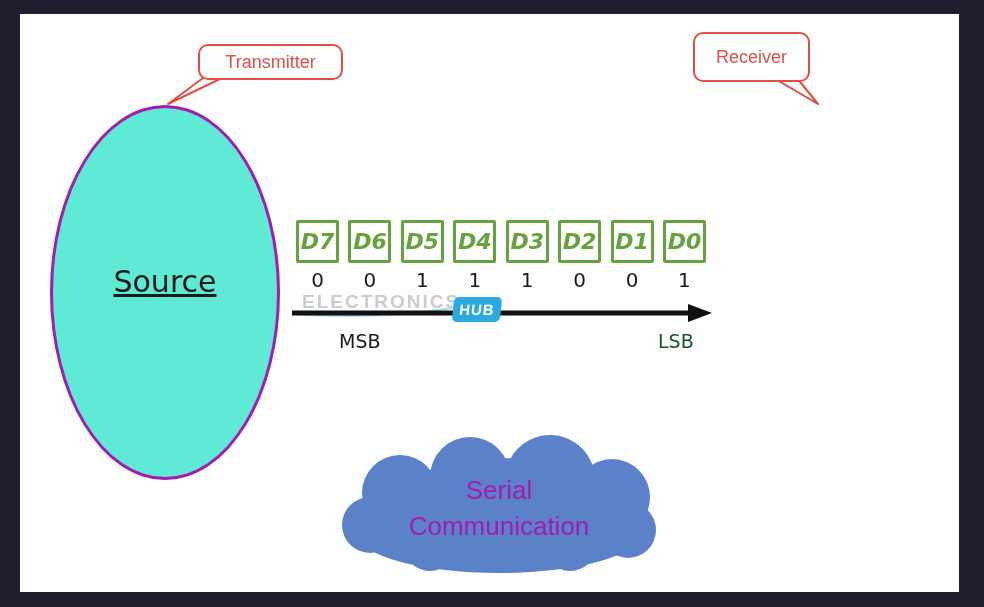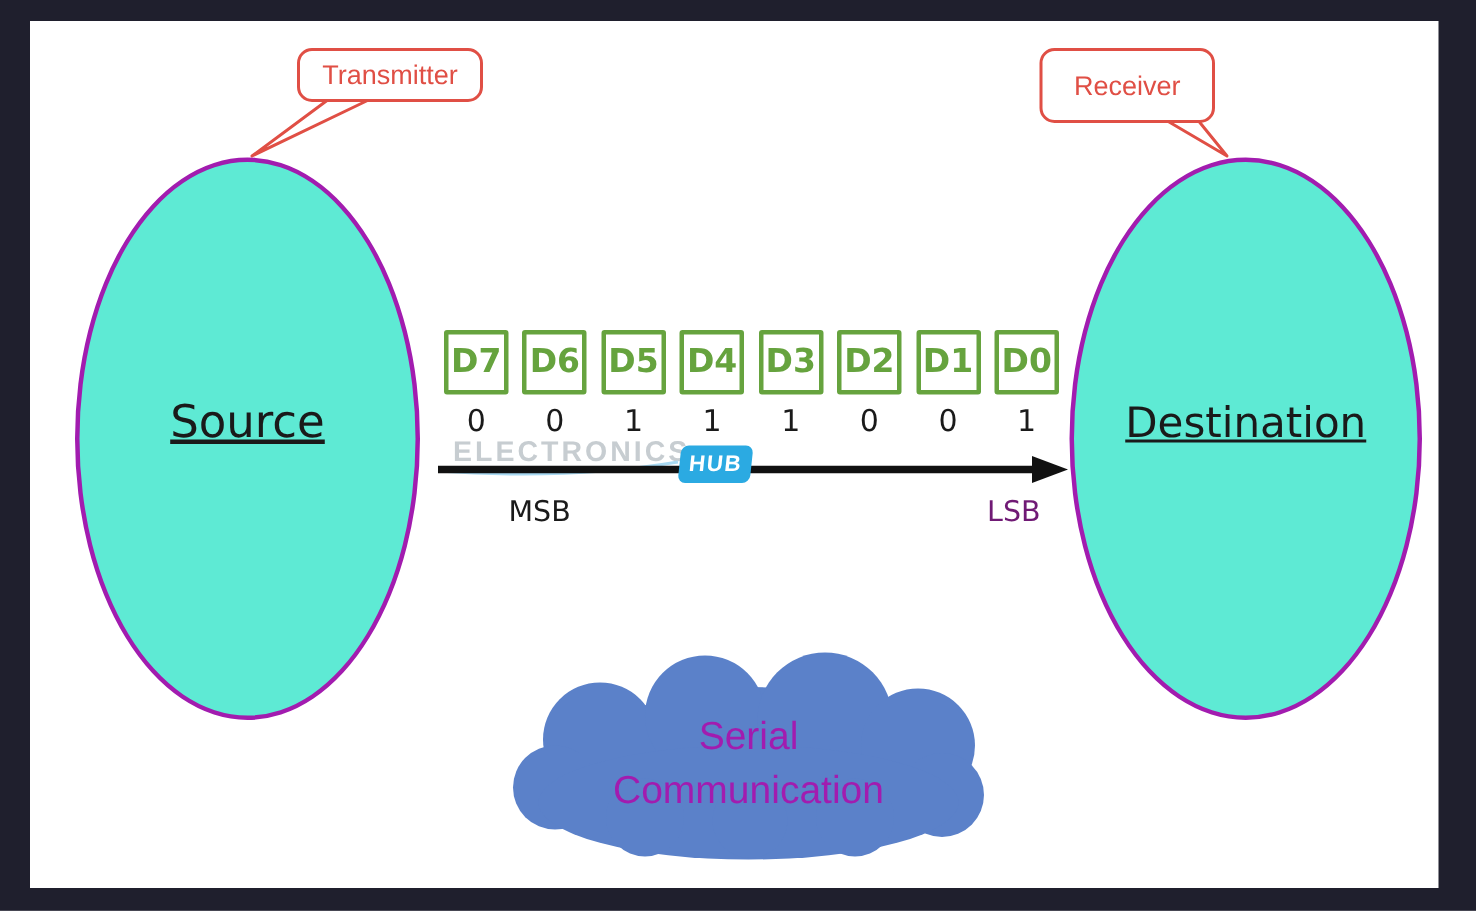--- a/index.html
+++ b/index.html
@@ -6,51 +6,51 @@
   .frame{position:relative;width:984px;height:607px;background:#1F1F2D;overflow:hidden;
          font-family:"DejaVu Sans","Liberation Sans",sans-serif;}
   .canvas{position:absolute;left:20px;top:14px;width:939px;height:578px;background:#ffffff;}
 
   .overlay{position:absolute;left:0;top:0;width:939px;height:578px;}
 
   
   .bubble{position:absolute;box-sizing:border-box;border:2px solid #E04F45;border-radius:10px;
           background:#ffffff;color:#E04F45;font-size:18px;display:flex;align-items:center;
           justify-content:center;font-family:"Liberation Sans",sans-serif;}
-  .bubble-transmitter{left:178px;top:18px;width:124px;height:36px;}
+  .bubble-transmitter{left:178px;top:30px;width:145px;height:36px;}
   .bubble-receiver{left:673px;top:18px;width:117px;height:50px;}
 
   
   .node{position:absolute;box-sizing:border-box;border:3px solid #a21caf;border-radius:50%;
         background:#5eead4;display:flex;align-items:center;justify-content:center;color:#1a1a1a;text-decoration:underline;}
   .node-source{left:30px;top:91px;width:230px;height:375px;font-size:30px;}
   .node-destination{left:693px;top:91px;width:235px;height:375px;font-size:28px;}
   .node span{margin-top:-22px;}
 
   
   .bit-box-row{position:absolute;left:276px;top:206px;width:410px;display:flex;
-               justify-content:space-between;}
+               justify-content:space-between;font-style:italic;}
   .bit-box{box-sizing:border-box;width:43px;height:43px;border:3px solid #66A33E;border-radius:2px;
            color:#66A33E;font-weight:bold;font-size:22px;display:flex;align-items:center;
            justify-content:center;background:#ffffff;}
   .bit-value-row{position:absolute;left:276px;top:254px;width:410px;display:flex;
                  justify-content:space-between;}
   .bit-value{width:43px;text-align:center;font-size:20px;color:#1a1a1a;}
 
   
   .wm-electronics{position:absolute;left:282px;top:277px;font-size:19px;font-weight:600;
                   letter-spacing:2px;color:#C7CDD1;font-family:"Liberation Sans",sans-serif;}
   .wm-hub{position:absolute;left:433px;top:283px;width:48px;height:25px;background:#2BAAE2;
           border-radius:5px;color:#ffffff;font-weight:bold;font-size:15px;letter-spacing:1px;
           display:flex;align-items:center;justify-content:center;transform:skewX(-6deg);
           font-family:"Liberation Sans",sans-serif;}
 
   
   .msb-label{position:absolute;left:281px;top:316px;font-size:19px;color:#1a1a1a;margin-left:38px;}
-  .lsb-label{position:absolute;left:638px;top:316px;font-size:19px;color:#701a75;}
+  .lsb-label{position:absolute;left:638px;top:316px;font-size:19px;color:#14532d;}
 
   
   .cloud-text{position:absolute;left:320px;top:458px;width:318px;text-align:center;
               color:#a21caf;font-size:26px;line-height:36px;
               font-family:"Liberation Sans",sans-serif;}
 </style>
 </head>
 <body>
 
 <div class="frame">
@@ -89,23 +89,20 @@
     <div class="bubble bubble-transmitter">
       <span>Transmitter</span>
     </div>
     <div class="bubble bubble-receiver">
       <span>Receiver</span>
     </div>
 
     <div class="node node-source">
       <span>Source</span>
     </div>
-    <div class="node node-destination">
-      <span>Destination</span>
-    </div>
 
     <div class="bit-box-row">
         <div class="bit-box">D7</div>
         <div class="bit-box">D6</div>
         <div class="bit-box">D5</div>
         <div class="bit-box">D4</div>
         <div class="bit-box">D3</div>
         <div class="bit-box">D2</div>
         <div class="bit-box">D1</div>
         <div class="bit-box">D0</div>

